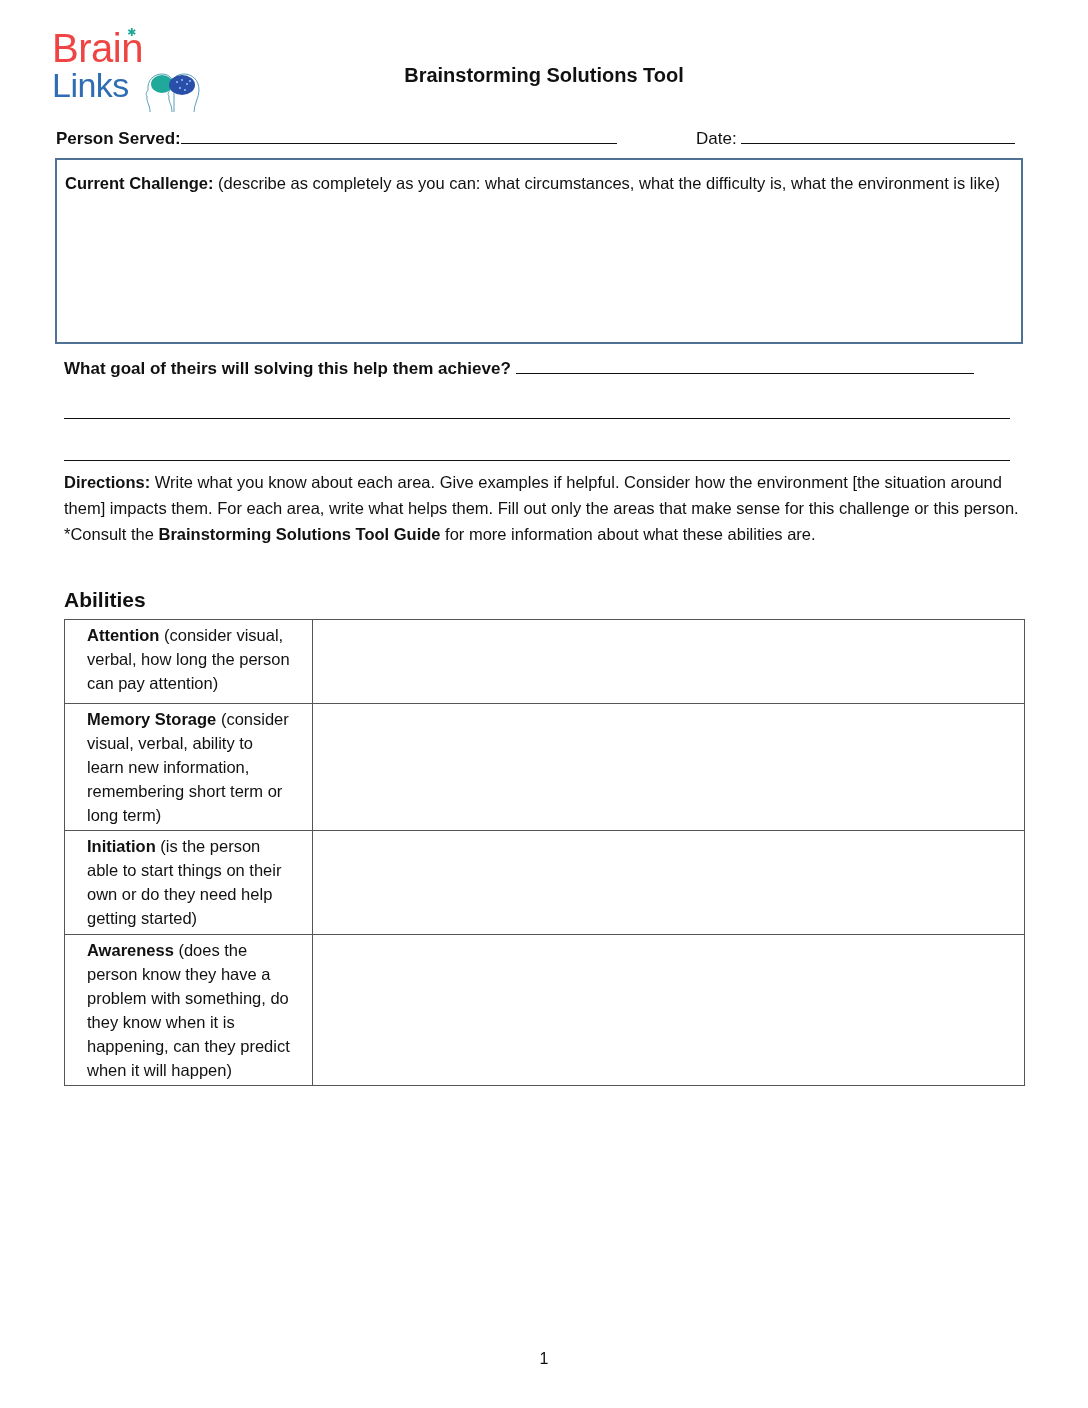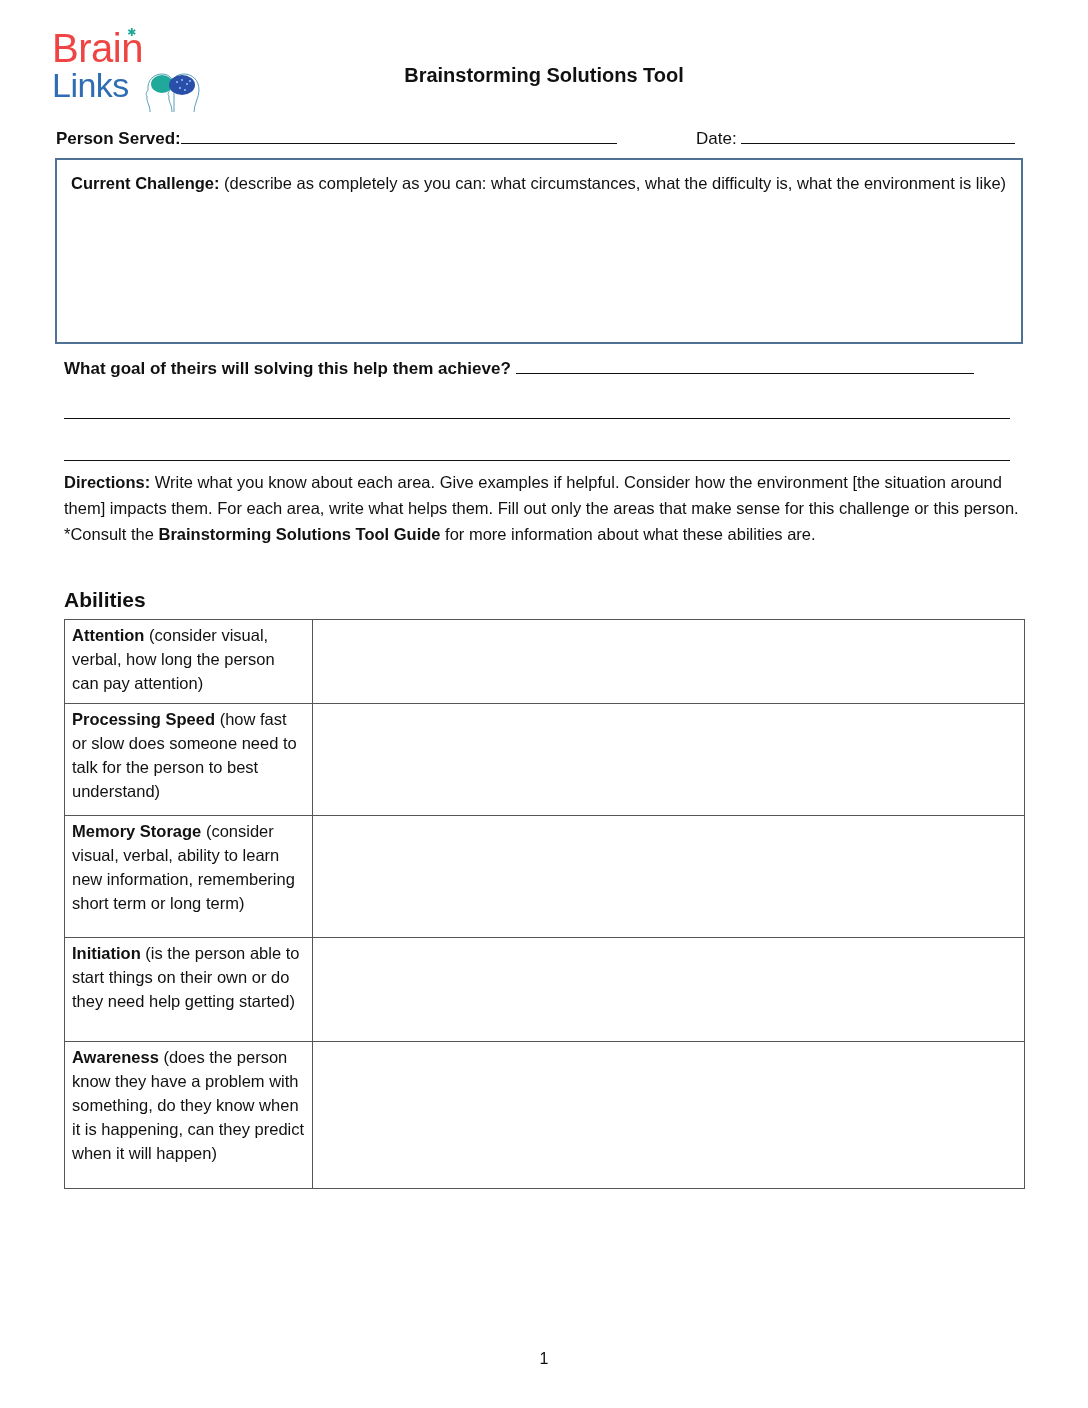--- a/index.html
+++ b/index.html
@@ -11,34 +11,34 @@
   .logo-links { position: absolute; left: 0; top: 40px; font-size: 34px; line-height: 34px; color: #2f6db3; font-weight: 400; letter-spacing: -0.5px; }
   .logo-star { position: absolute; left: 75px; top: -2px; font-size: 11px; color: #1fa99a; }
   .logo-heads { position: absolute; left: 92px; top: 42px; width: 58px; height: 44px; }
 
   .title { position: absolute; left: 0; width: 1088px; top: 64px; text-align: center; font-size: 20px; font-weight: bold; }
 
   .person-row { position: absolute; left: 56px; top: 126px; font-size: 17px; font-weight: bold; white-space: nowrap; }
   .date-row { position: absolute; left: 696px; top: 126px; font-size: 17px; font-weight: normal; white-space: nowrap; }
   .uline { display: inline-block; border-bottom: 1.5px solid #111; height: 18px; vertical-align: baseline; }
 
-  .challenge-box { position: absolute; left: 55px; top: 158px; width: 968px; height: 186px; border: 2px solid #4f7196; padding: 10px 14px; font-size: 16.5px; line-height: 27px; }
+  .challenge-box { position: absolute; left: 55px; top: 158px; width: 968px; height: 186px; border: 2px solid #4f7196; padding: 10px 8px; font-size: 16.5px; line-height: 27px; }
   .challenge-box b { font-weight: bold; }
 
   .goal-row { position: absolute; left: 64px; top: 356px; font-size: 17px; font-weight: bold; white-space: nowrap; }
   .blank-line { position: absolute; left: 64px; width: 946px; border-bottom: 1.5px solid #111; }
 
   .directions { position: absolute; left: 64px; top: 469px; width: 960px; font-size: 16.5px; line-height: 26px; }
   .directions b { font-weight: bold; }
 
   .abilities-heading { position: absolute; left: 64px; top: 588px; font-size: 21px; font-weight: bold; }
 
   .abilities-table { position: absolute; left: 64px; top: 619px; width: 961px; border-collapse: collapse; }
   .abilities-table td { border: 1.5px solid #555; vertical-align: top; }
-  .abilities-table td.label-cell { width: 248px; padding: 3px 7px; font-size: 16.5px; line-height: 24px; }
+  .abilities-table td.label-cell { width: 248px; padding: 3px 22px; font-size: 16.5px; line-height: 24px; }
   .abilities-table td.label-cell b { font-weight: bold; }
   .abilities-table td.input-cell { width: 713px; }
 
   .page-number { position: absolute; left: 0; width: 1088px; top: 1350px; text-align: center; font-size: 16px; }
 </style>
 </head>
 <body>
 
 <div class="logo">
   <span class="logo-brain">Brain</span>
@@ -86,24 +86,20 @@
 </div>
 
 <div class="abilities-heading">Abilities</div>
 
 <table class="abilities-table">
   <tbody>
       <tr style="height:84px">
     <td class="label-cell"><b>Attention</b><span> (consider visual, verbal, how long the person can pay attention)</span></td>
     <td class="input-cell"></td>
   </tr>
-  <tr style="height:112px">
-    <td class="label-cell"><b>Processing Speed</b><span> (how fast or slow does someone need to talk for the person to best understand)</span></td>
-    <td class="input-cell"></td>
-  </tr>
   <tr style="height:122px">
     <td class="label-cell"><b>Memory Storage</b><span> (consider visual, verbal, ability to learn new information, remembering short term or long term)</span></td>
     <td class="input-cell"></td>
   </tr>
   <tr style="height:104px">
     <td class="label-cell"><b>Initiation</b><span> (is the person able to start things on their own or do they need help getting started)</span></td>
     <td class="input-cell"></td>
   </tr>
   <tr style="height:147px">
     <td class="label-cell"><b>Awareness</b><span> (does the person know they have a problem with something, do they know when it is happening, can they predict when it will happen)</span></td>

